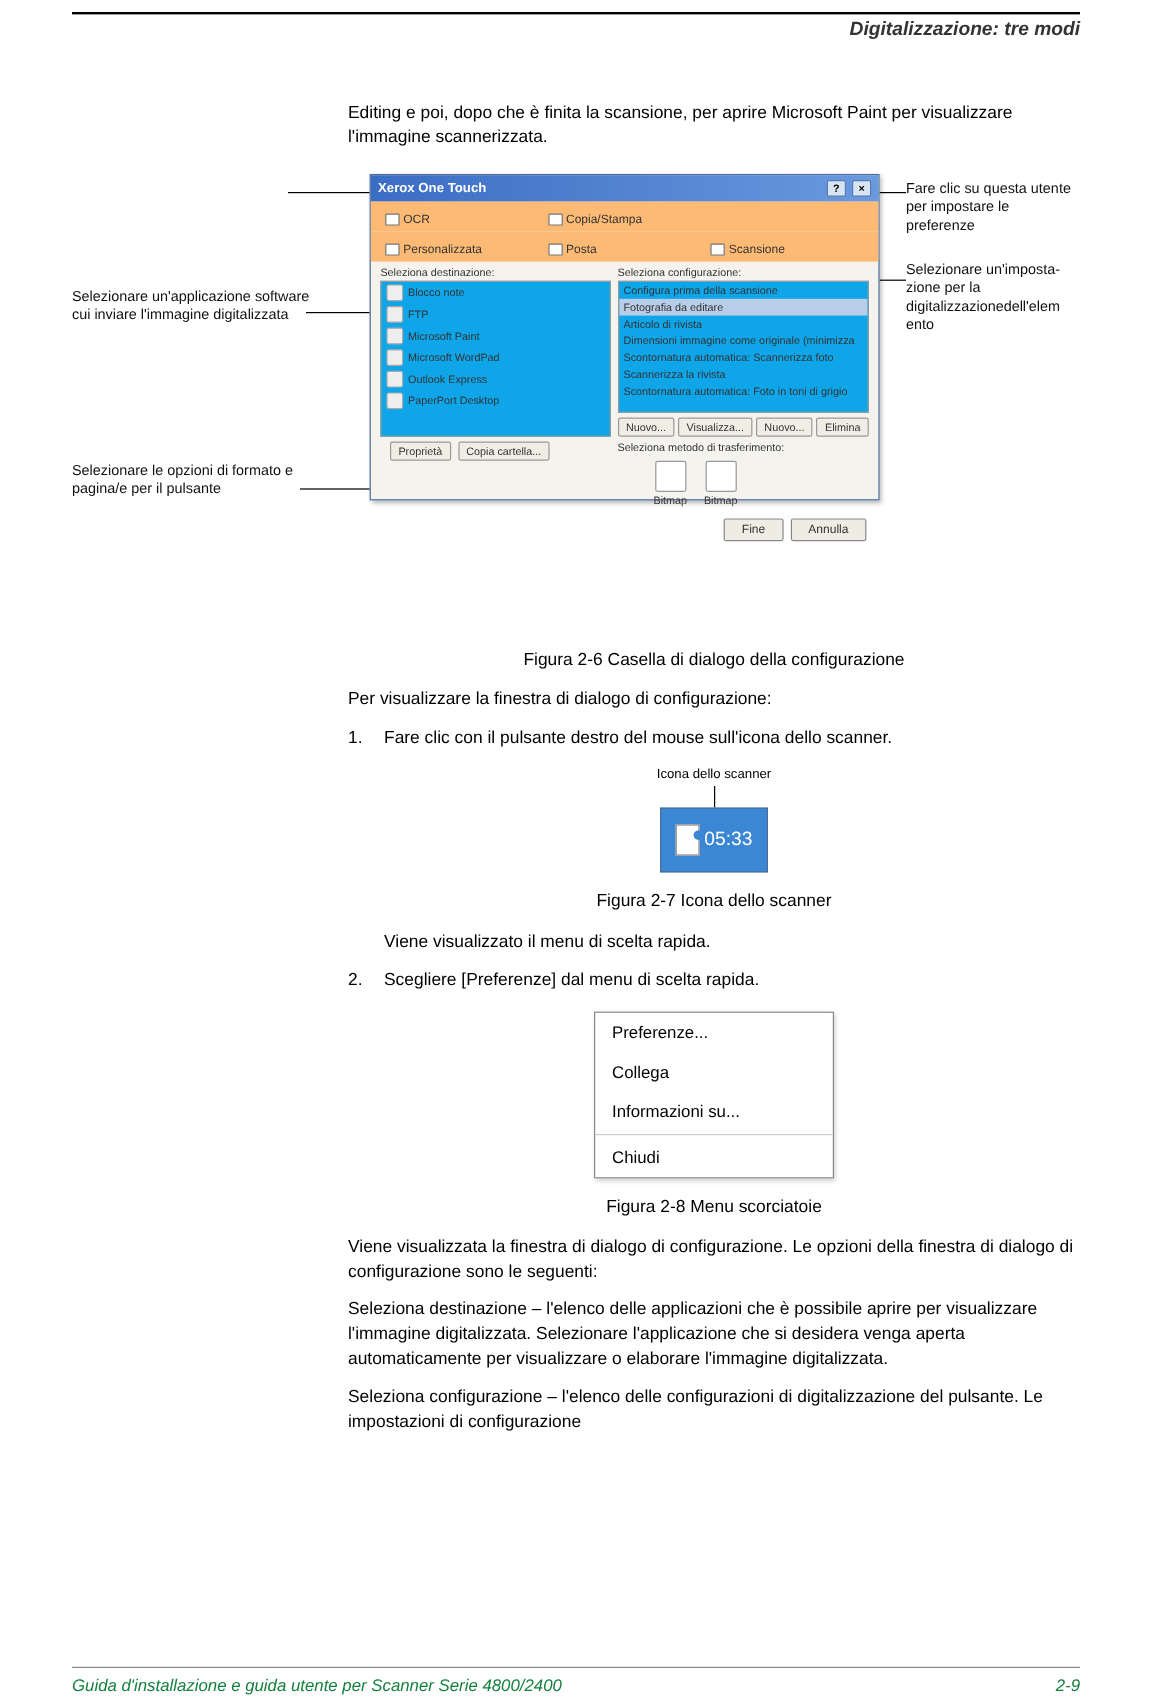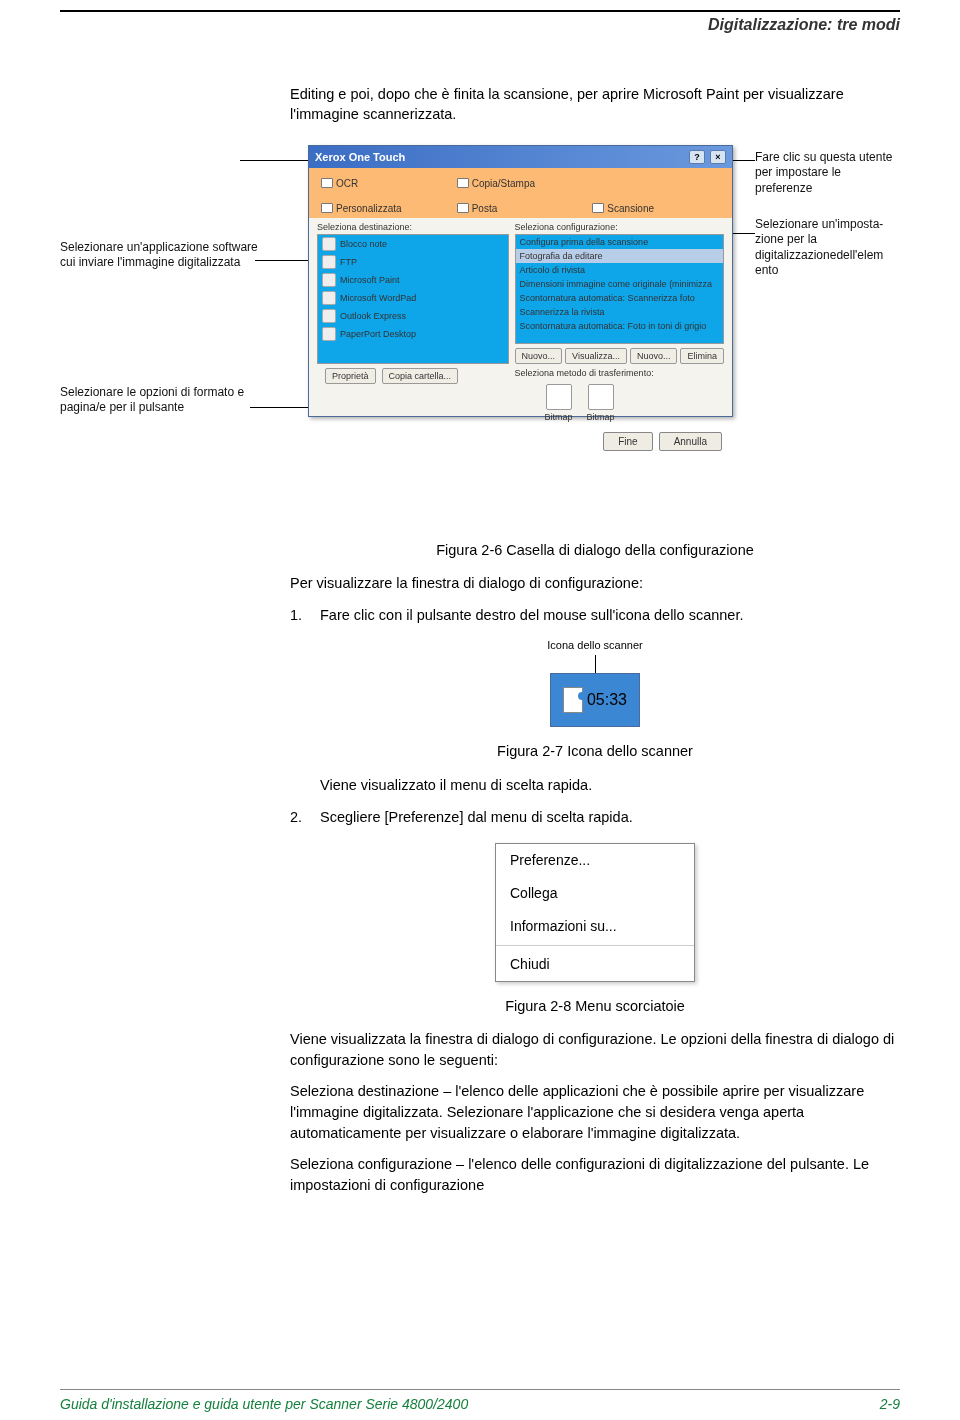--- a/index.html
+++ b/index.html
@@ -167,21 +167,21 @@
   .tray-icon {
     width: 90px;
     height: 54px;
     margin: 0 auto 4px auto;
     background: #3c87d4;
     border: 1px solid #4a6b9a;
     display: flex;
     align-items: center;
     justify-content: center;
     gap: 4px;
-    color: #000000;
+    color: #ffffff;
     font-size: 16px;
     font-family: Tahoma, sans-serif;
   }
   .tray-doc {
     width: 20px;
     height: 26px;
     background: #fff;
     border: 1px solid #888;
     position: relative;
   }

